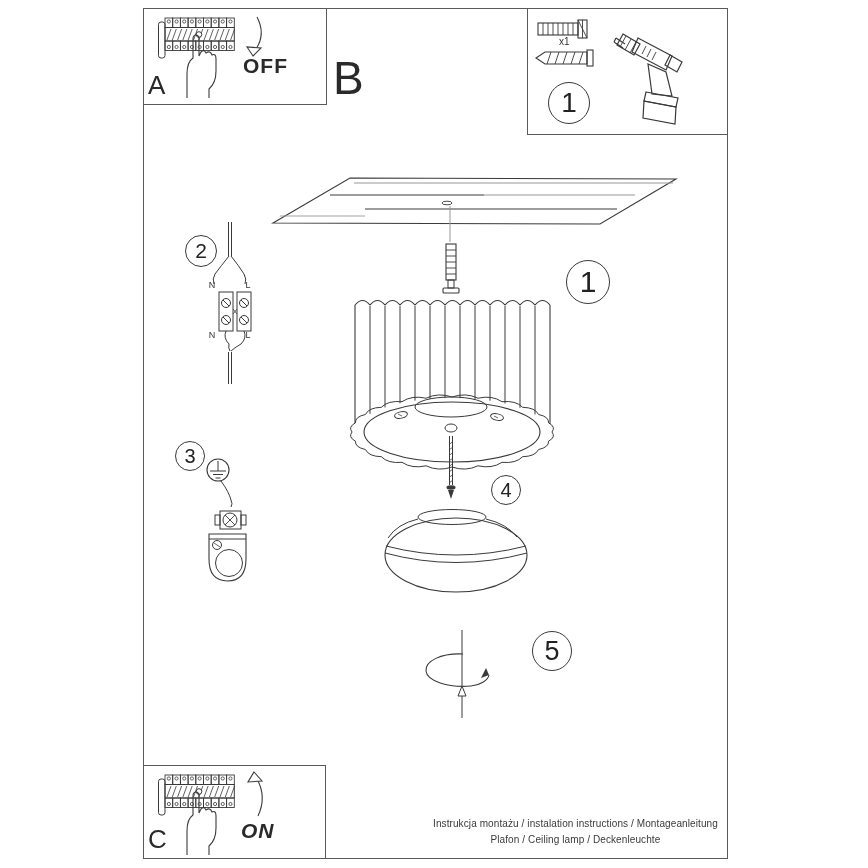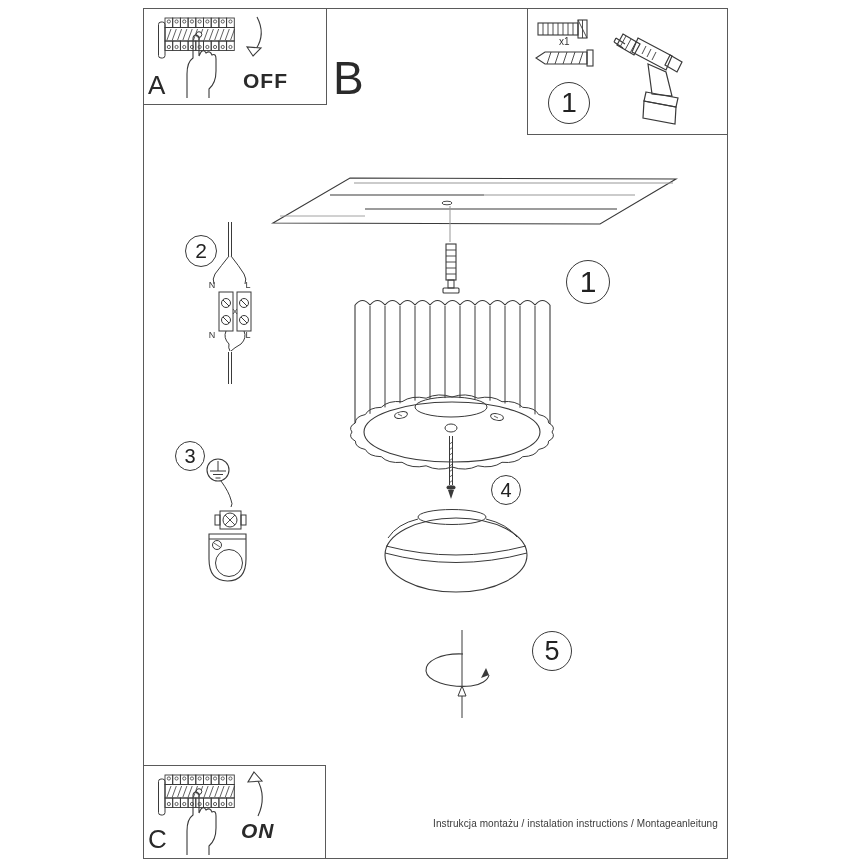--- a/index.html
+++ b/index.html
@@ -19,21 +19,21 @@
 </style>
 </head>
 <body>
 
 <div class="page">
 
   <div class="abs frame" style="left:143px;top:8px;width:583px;height:849px;"></div>
 
   <div class="abs frame" style="left:143px;top:8px;width:182px;height:95px;"></div>
   <div class="abs cornerletter" style="left:148px;top:72px;">A</div>
-  <div class="abs state" style="left:243px;top:70px;">OFF</div>
+  <div class="abs state" style="left:243px;top:55px;">OFF</div>
   <svg class="abs" id="svg-breaker-a" style="left:155px;top:12px;" width="150" height="88" viewBox="0 0 150 88">
     <g id="breaker-a">
         <rect x="3.5" y="10" width="6.5" height="36" rx="2.5" fill="none" stroke="#3a3a3a" stroke-width="1"></rect>
         <rect x="10" y="6" width="7.7" height="9.5" fill="none" stroke="#3a3a3a" stroke-width="0.9"></rect>
         <circle cx="13.85" cy="9.5" r="1.6" fill="none" stroke="#3a3a3a" stroke-width="0.8"></circle>
         <rect x="10" y="29" width="7.7" height="9.5" fill="none" stroke="#3a3a3a" stroke-width="0.9"></rect>
         <circle cx="13.85" cy="35" r="1.6" fill="none" stroke="#3a3a3a" stroke-width="0.8"></circle>
         <rect x="17.7" y="6" width="7.7" height="9.5" fill="none" stroke="#3a3a3a" stroke-width="0.9"></rect>
         <circle cx="21.55" cy="9.5" r="1.6" fill="none" stroke="#3a3a3a" stroke-width="0.8"></circle>
         <rect x="17.7" y="29" width="7.7" height="9.5" fill="none" stroke="#3a3a3a" stroke-width="0.9"></rect>
@@ -270,15 +270,16 @@
       </g>
     <path d="M32,86 V62 Q32,50 38,46 L38,27 Q38,23 41,23 Q44,23 44,27 V44 L46,40 Q49,37 51,41 Q55,38 57,43 Q61,41 61,47 V59 Q61,71 54,77 V86" fill="none" stroke="#3a3a3a" stroke-width="1.1"></path>
     <g>
       <path d="M103,47 Q112,28 102,10" fill="none" stroke="#3a3a3a" stroke-width="1.1"></path>
       <polygon points="99,3 107,12 93,13" fill="#fff" stroke="#3a3a3a" stroke-width="1.1"></polygon>
     </g>
   </svg>
 
   <div class="abs footer-text" style="left:433px;top:816px;">
     <div>Instrukcja montażu / instalation instructions / Montageanleitung</div>
+    <div>Plafon / Ceiling lamp / Deckenleuchte</div>
   </div>
 
 </div>
 
 </body></html>

